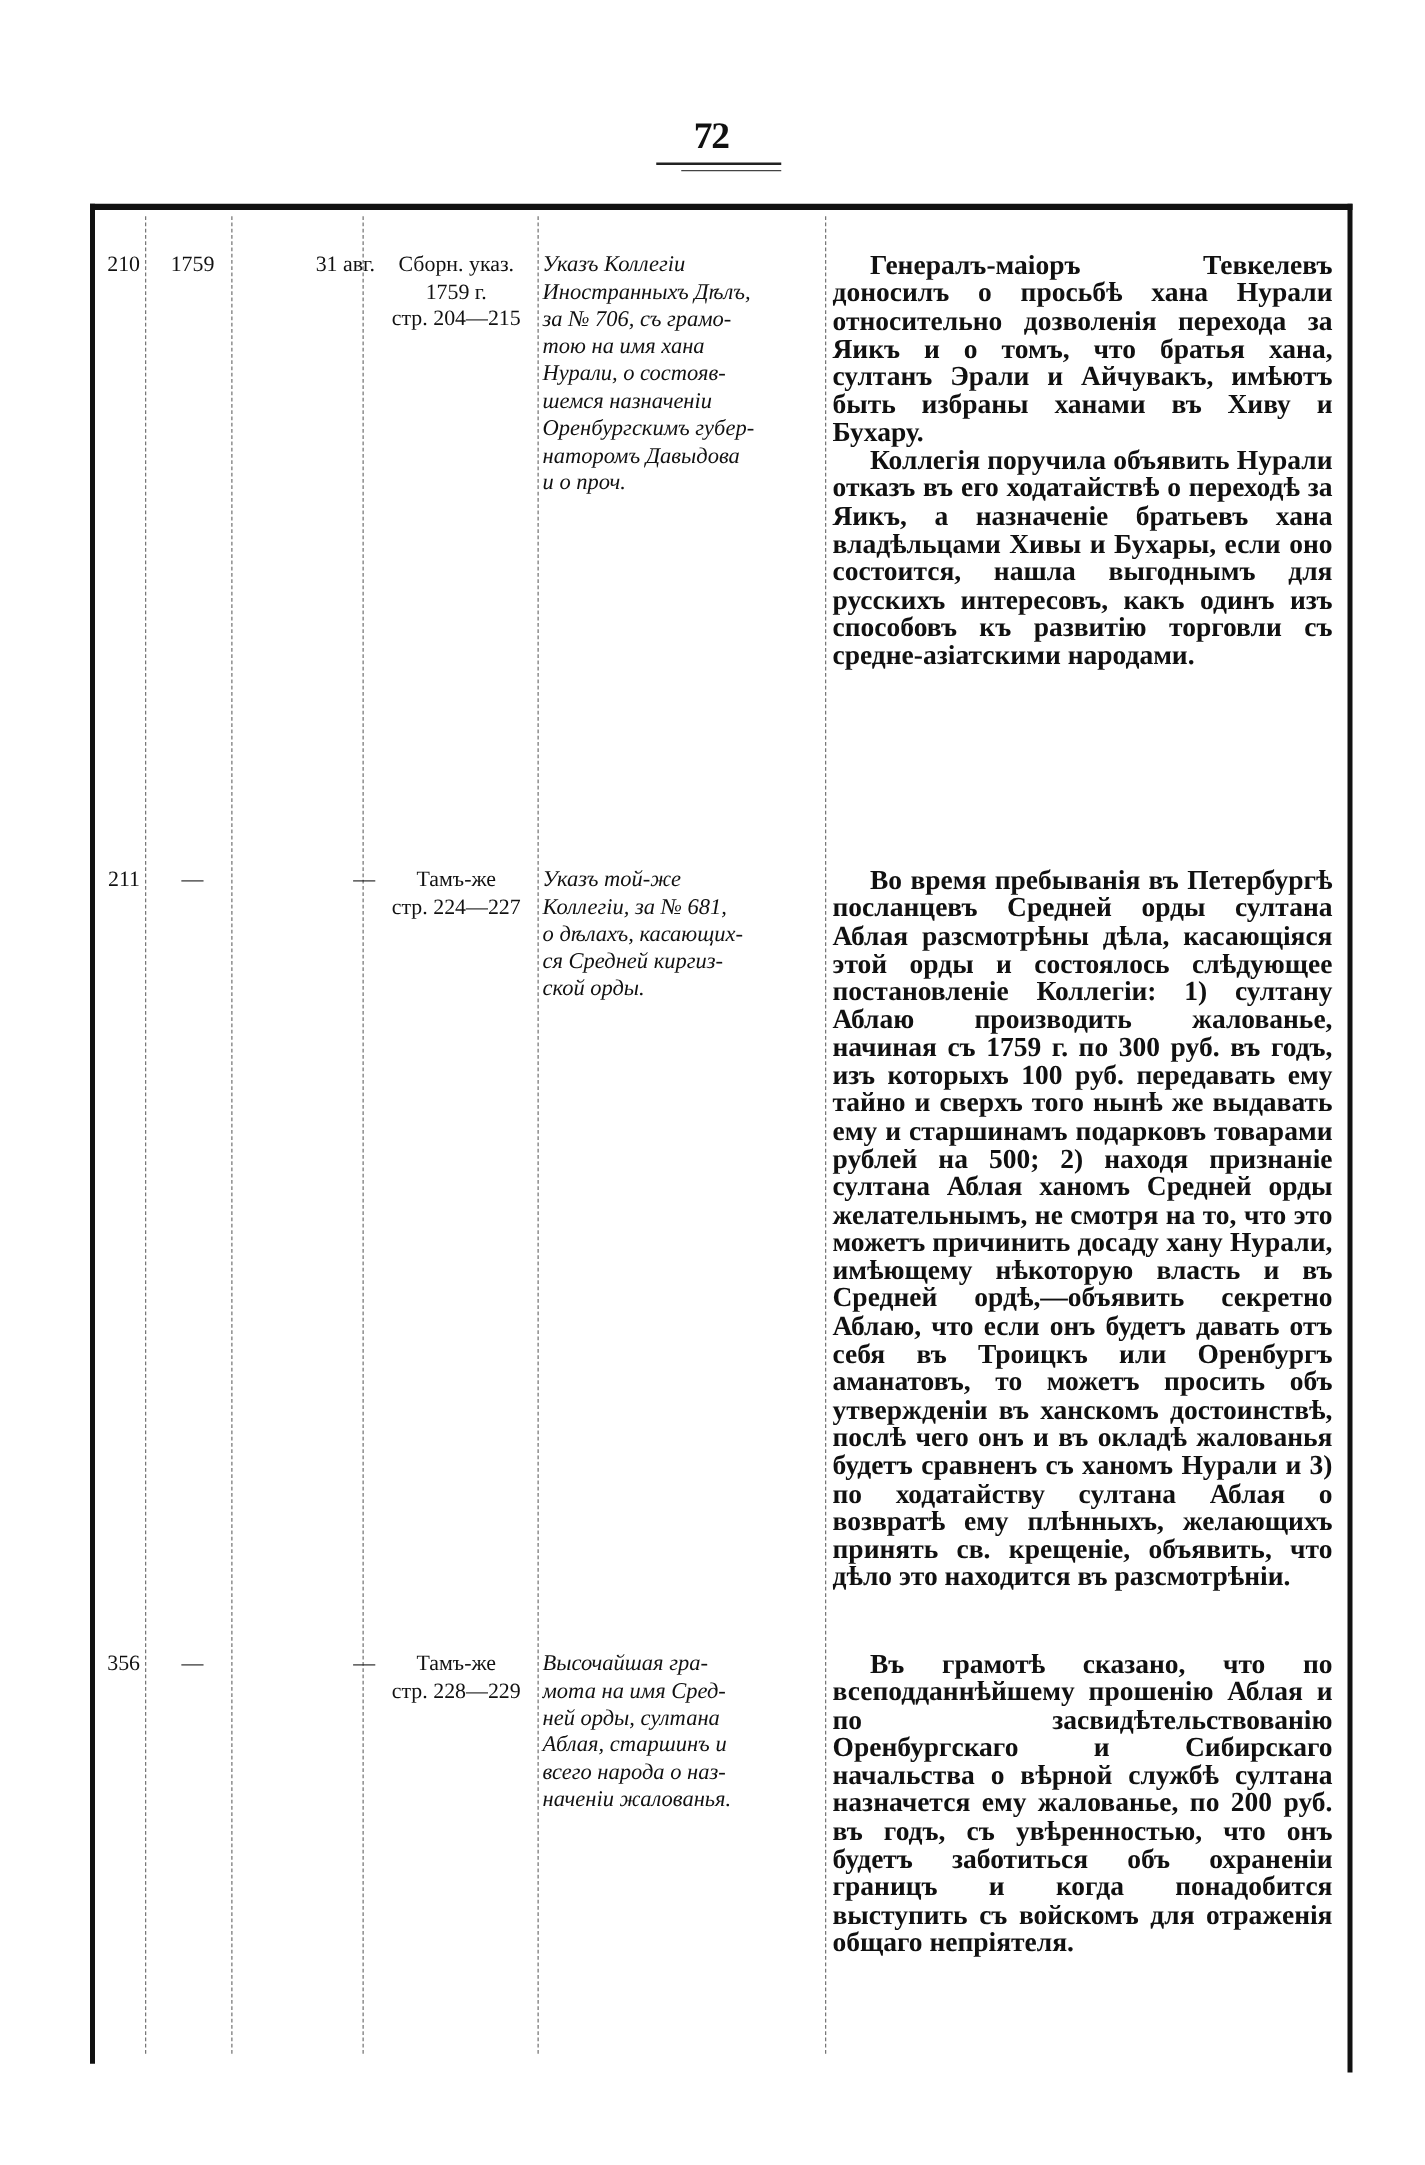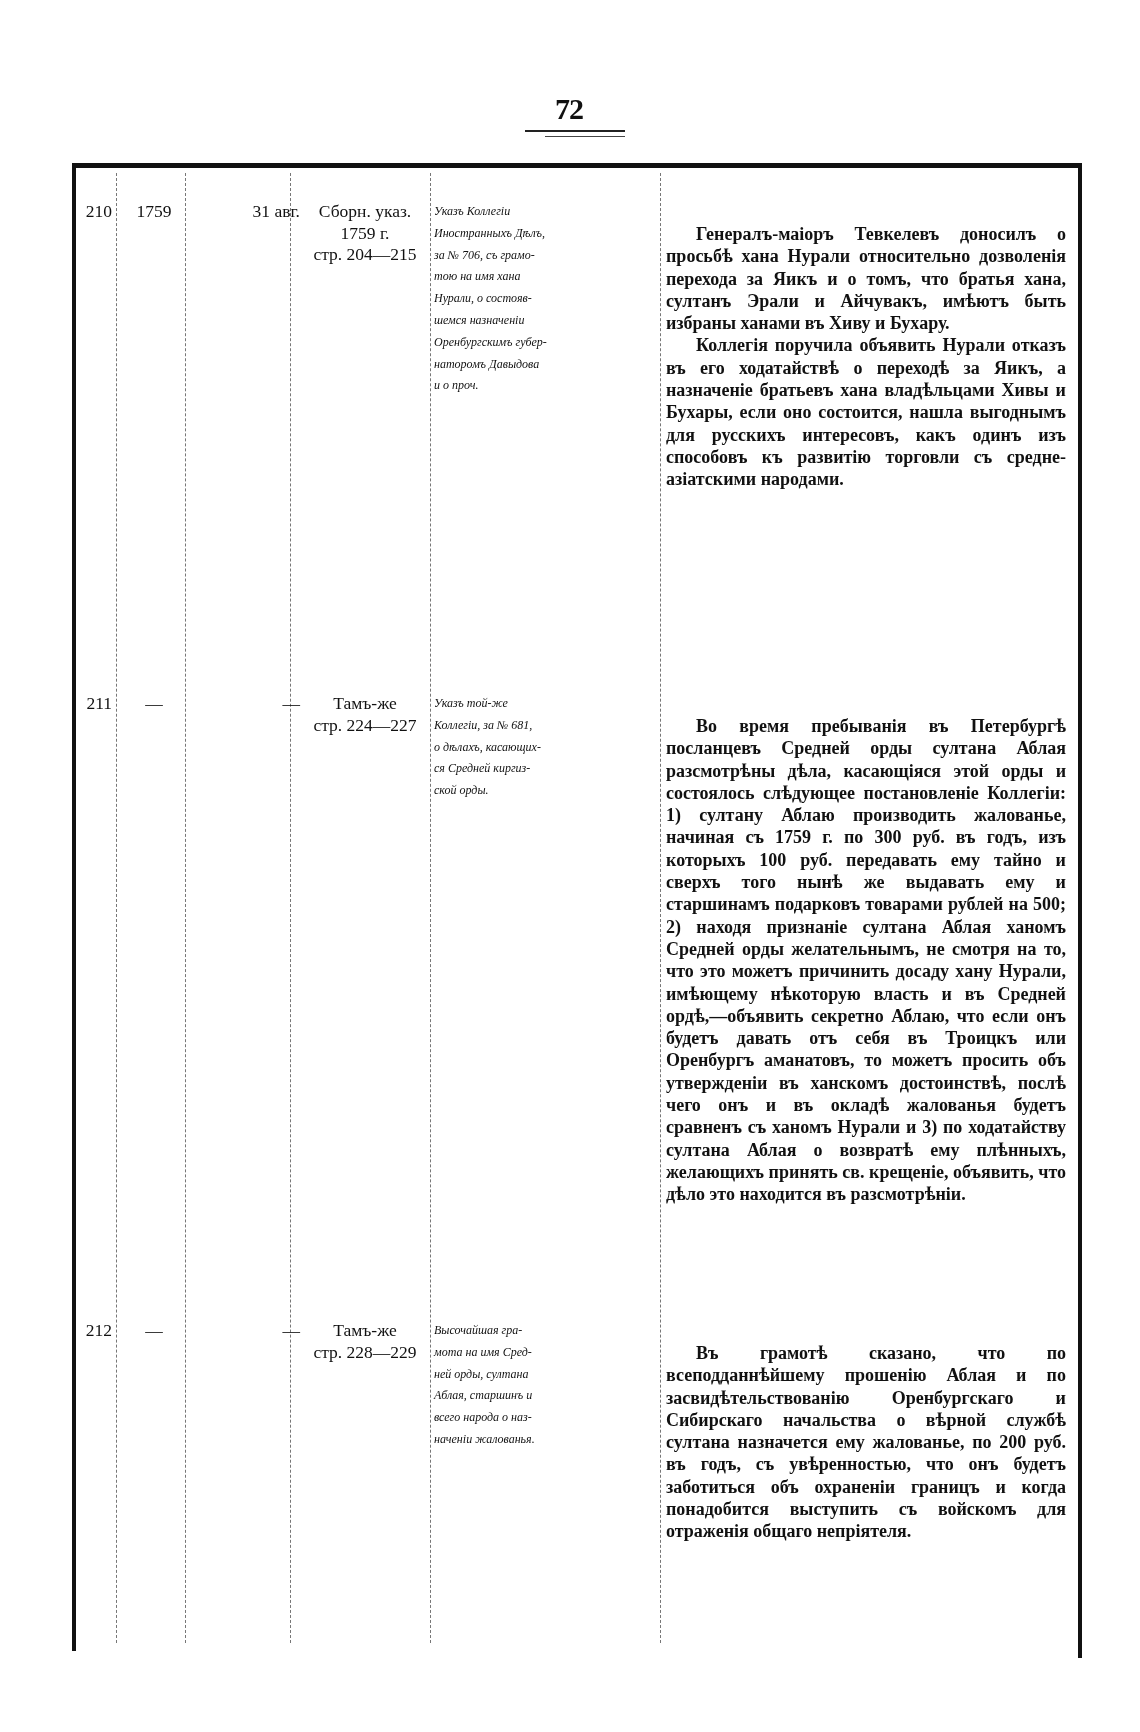--- a/index.html
+++ b/index.html
@@ -13,22 +13,22 @@
   .top-rule { position:absolute; left:0; top:0; width:1010px; height:5px; background:#111; }
   .left-rule { position:absolute; left:0; top:0; width:4px; height:1488px; background:#111; }
   .right-rule { position:absolute; right:-2px; top:0; width:4px; height:1495px; background:#111; }
   .vdash { position:absolute; top:10px; width:0; height:1470px; border-left:1px dashed #777; }
   .entry { position:absolute; left:0; width:1010px; }
   .cell { position:absolute; font-family:"Liberation Serif",serif; font-size:17.5px; line-height:21.6px; }
   .num { left:-2px; width:42px; text-align:right; }
   .year { left:52px; width:60px; text-align:center; }
   .date { left:118px; width:110px; text-align:right; }
   .source { left:218px; width:150px; text-align:center; }
-  .title { left:362px; width:222px; font-style:italic; text-align:justify; font-size:12px; line-height:21.8px; }
-  .summary { left:594px; width:400px; text-align:justify; font-size:18px; line-height:22.3px; font-weight:bold;margin-top:22px; }
+  .title { left:362px; width:222px; font-style:italic; text-align:justify; font-size:18px; line-height:21.8px; }
+  .summary { left:594px; width:400px; text-align:justify; font-size:22px; line-height:22.3px; font-weight:bold; }
   .summary p { margin:0; text-indent:30px; }
   .title span, .source span { display:block; }
 </style>
 </head>
 <body>
 
 <div class="page-number">72</div>
 <div class="pn-rule1"></div>
 <div class="pn-rule2"></div>
 
@@ -82,21 +82,21 @@
       <span>о дѣлахъ, касающих-</span>
       <span>ся Средней киргиз-</span>
       <span>ской орды.</span>
     </div>
     <div class="cell summary">
       <p>Во время пребыванія въ Петербургѣ посланцевъ Средней орды султана Аблая разсмотрѣны дѣла, касающіяся этой орды и состоялось слѣдующее постановленіе Коллегіи: 1) султану Аблаю производить жалованье, начиная съ 1759 г. по 300 руб. въ годъ, изъ которыхъ 100 руб. передавать ему тайно и сверхъ того нынѣ же выдавать ему и старшинамъ подарковъ товарами рублей на 500; 2) находя признаніе султана Аблая ханомъ Средней орды желательнымъ, не смотря на то, что это можетъ причинить досаду хану Нурали, имѣющему нѣкоторую власть и въ Средней ордѣ,—объявить секретно Аблаю, что если онъ будетъ давать отъ себя въ Троицкъ или Оренбургъ аманатовъ, то можетъ просить объ утвержденіи въ ханскомъ достоинствѣ, послѣ чего онъ и въ окладѣ жалованья будетъ сравненъ съ ханомъ Нурали и 3) по ходатайству султана Аблая о возвратѣ ему плѣнныхъ, желающихъ принять св. крещеніе, объявить, что дѣло это находится въ разсмотрѣніи.</p>
     </div>
   </div>
 
   <div class="entry" style="top:1157px">
-    <div class="cell num">212</div>
+    <div class="cell num">356</div>
     <div class="cell year">—</div>
     <div class="cell date">—</div>
     <div class="cell source">
       <span>Тамъ-же</span>
       <span>стр. 228—229</span>
     </div>
     <div class="cell title">
       <span>Высочайшая гра-</span>
       <span>мота на имя Сред-</span>
       <span>ней орды, султана</span>

